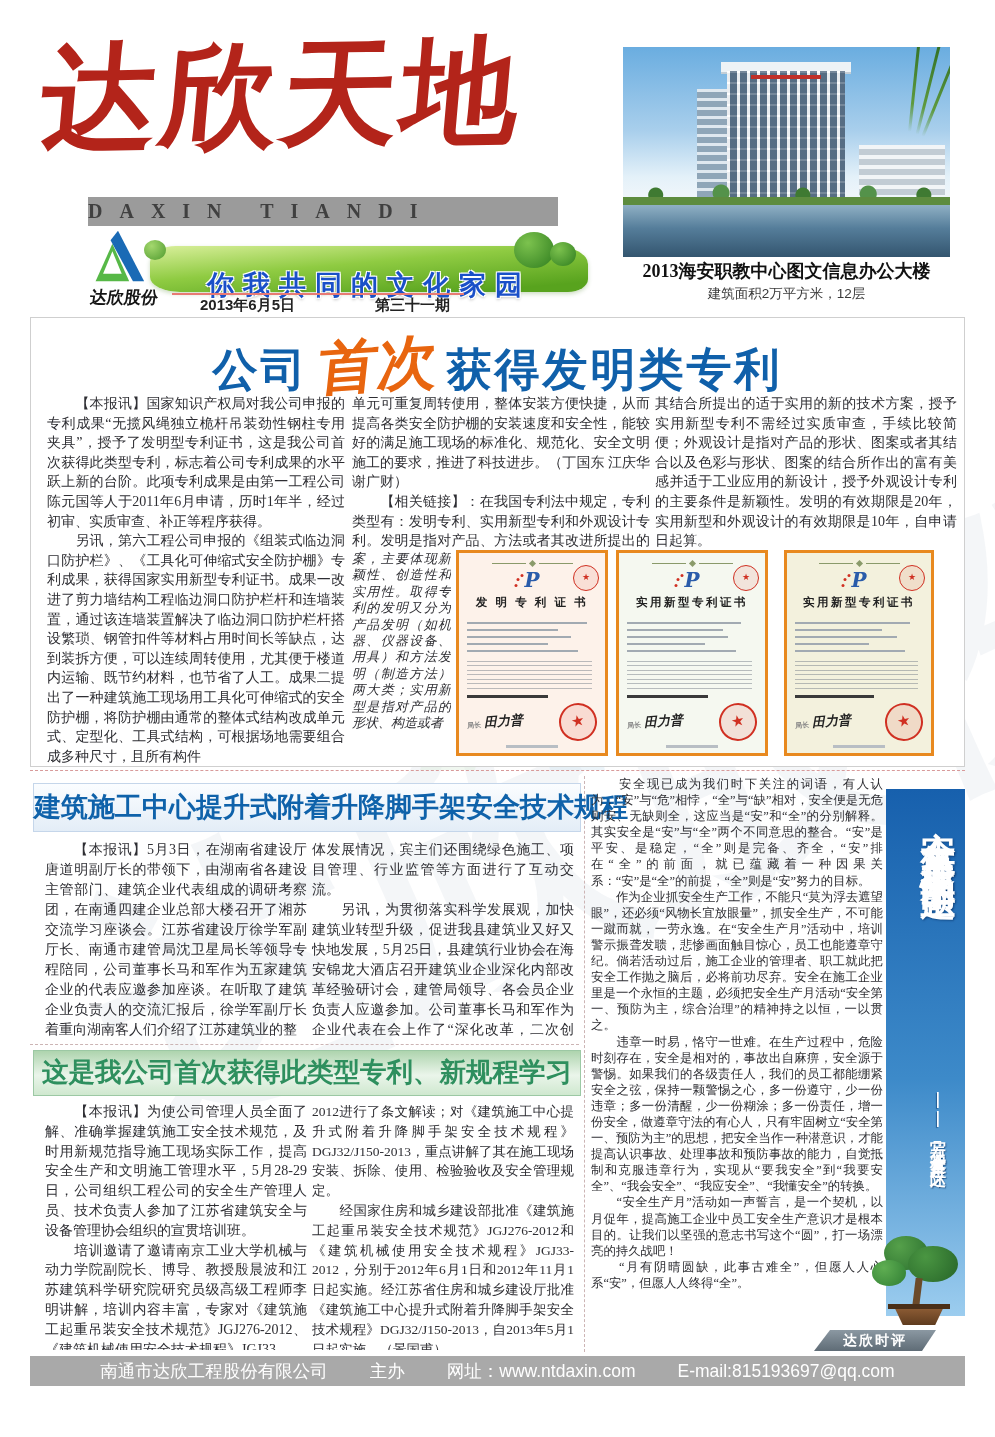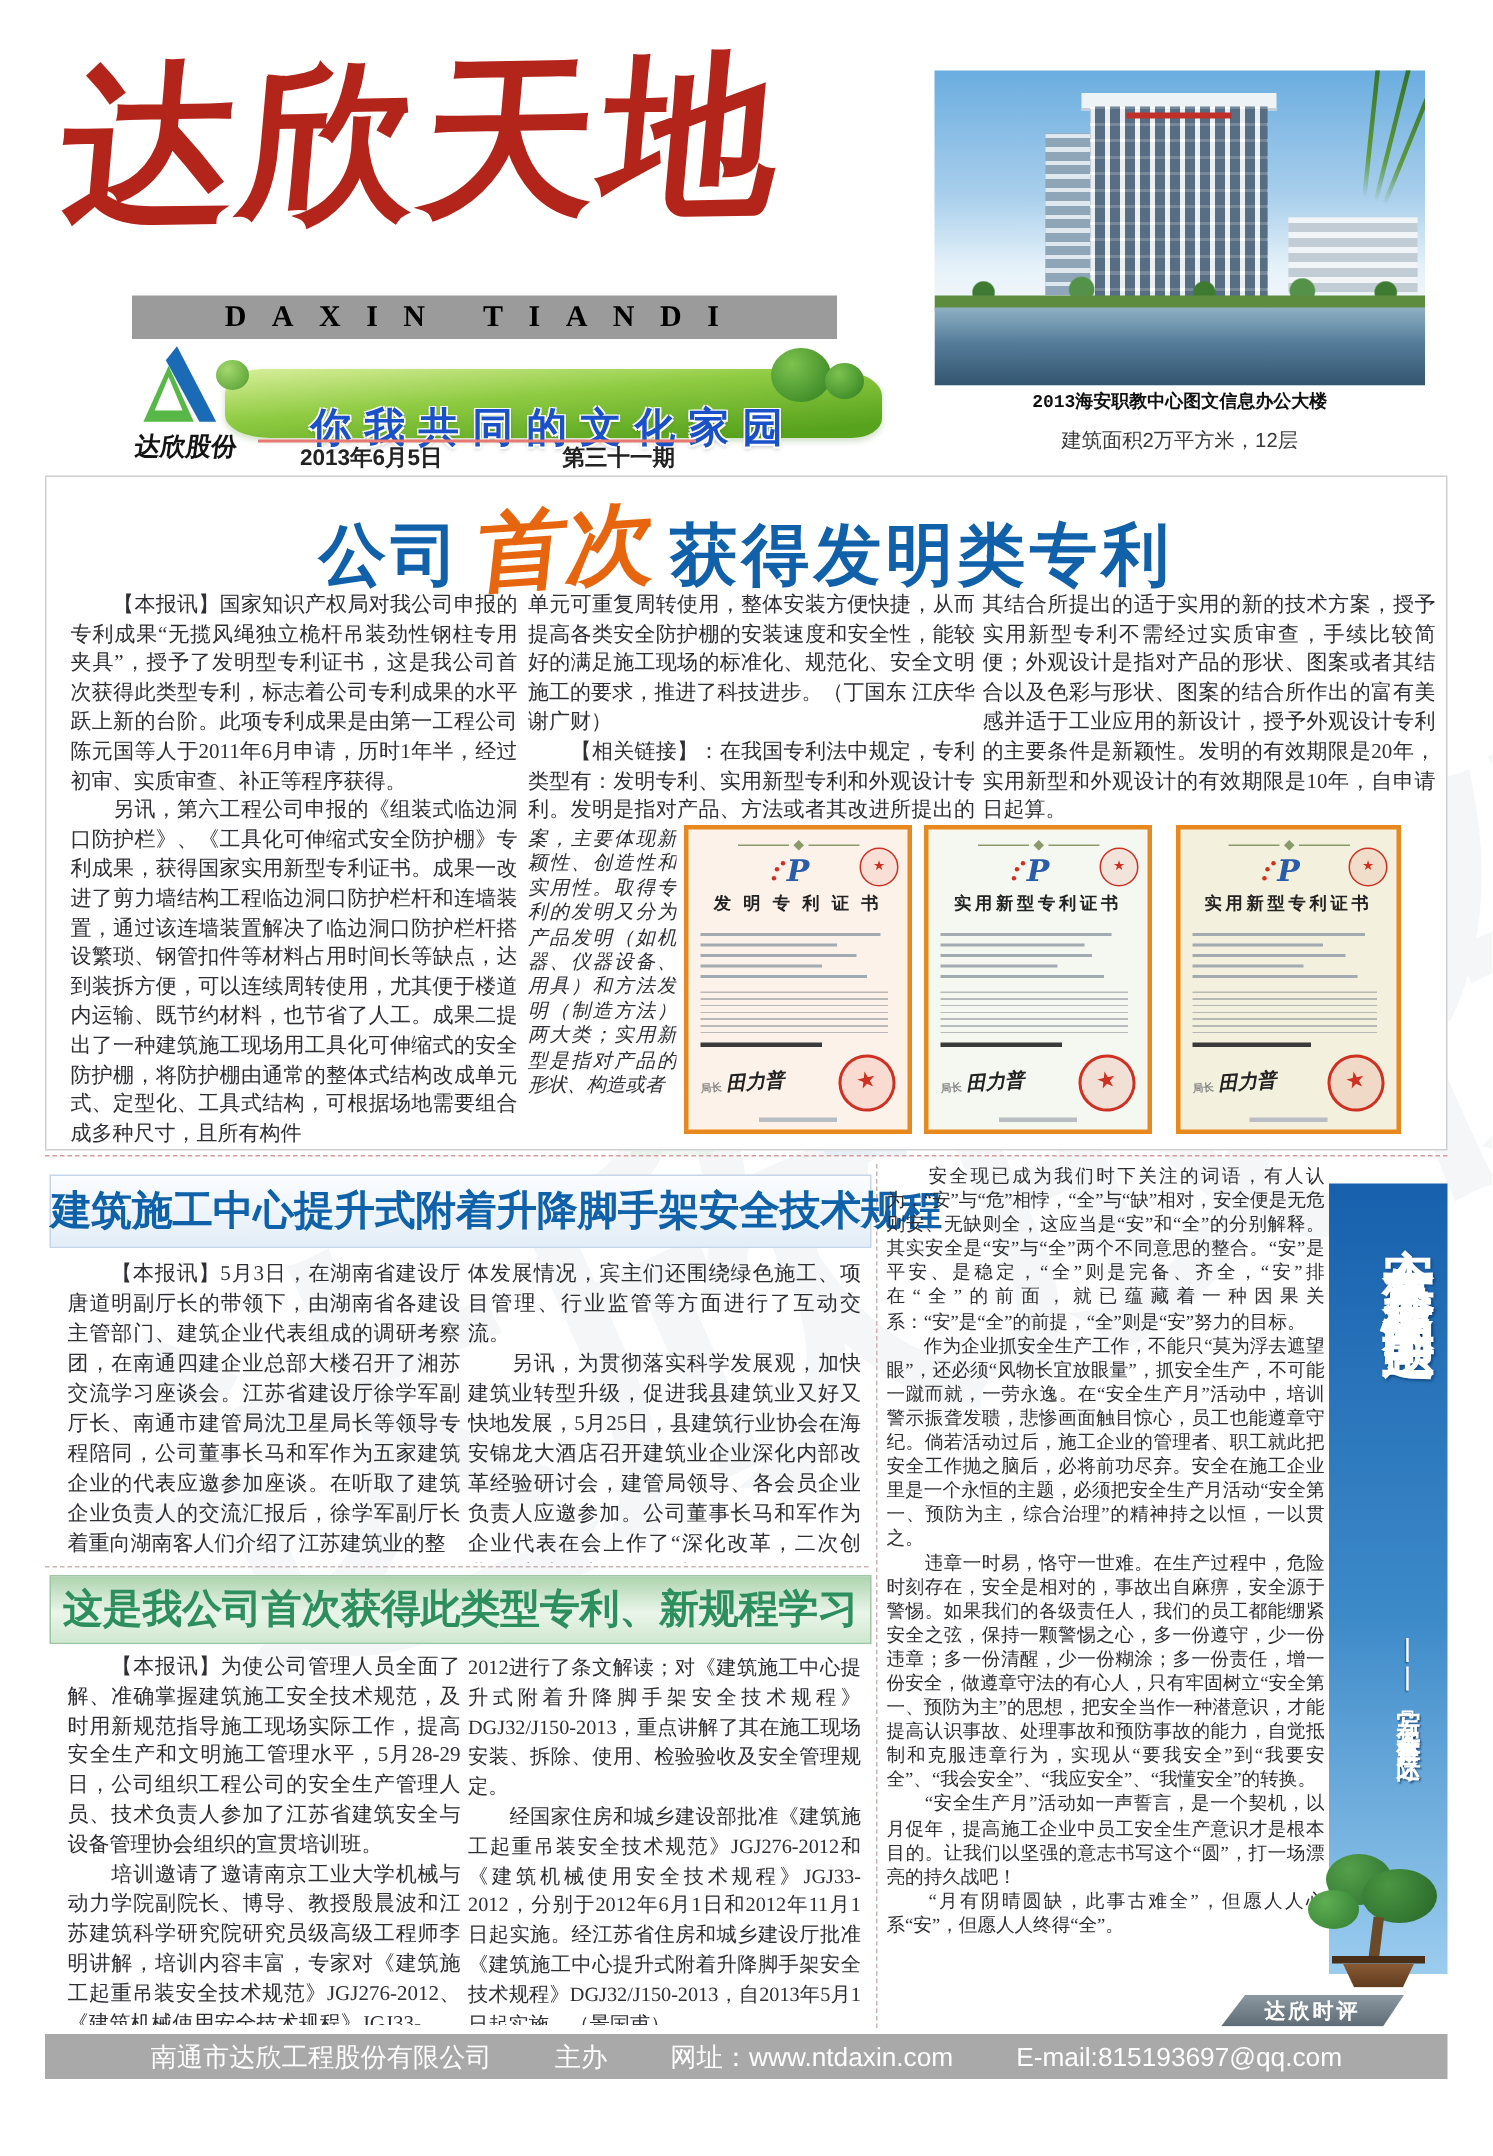--- a/index.html
+++ b/index.html
@@ -10,21 +10,21 @@
   
   .watermark{left:60px;top:620px;font-size:280px;font-weight:bold;color:rgba(150,170,190,0.10);
              transform:rotate(-24deg);white-space:nowrap;z-index:0;pointer-events:none;}
   .logo-watermark{left:400px;top:470px;z-index:0;opacity:.45;pointer-events:none;}
 
   
   .masthead-title{left:42px;top:30px;width:530px;font-size:116px;line-height:1.1;font-weight:bold;
       color:#b3241a;letter-spacing:4px;transform:skewX(-6deg) rotate(-1deg);
       font-family:"DejaVu Serif","Liberation Serif",serif;white-space:nowrap;z-index:2;}
   .masthead-bar{left:88px;top:197px;width:470px;height:29px;background:#9b9b9b;z-index:2;}
-  .masthead-sub{width:100%;text-align:center;color:#000000;font-weight:bold;font-size:20px;
+  .masthead-sub{width:100%;color:#404040;font-weight:bold;font-size:20px;
       letter-spacing:17px;line-height:29px;font-family:"Liberation Serif",serif;}
   .masthead-note{left:160px;top:230px;width:360px;text-align:center;font-size:15px;font-weight:bold;
       color:#222;font-family:"Liberation Sans",sans-serif;z-index:2;}
   .logo-box{left:90px;top:226px;width:56px;height:60px;z-index:2;}
   .logo-label{left:74px;top:286px;width:100px;text-align:center;font-size:17px;font-weight:bold;
       color:#141414;transform:skewX(-8deg);z-index:2;}
   .green-banner{left:150px;top:246px;width:438px;height:46px;z-index:2;
       background:linear-gradient(175deg,#d9ef9b 0%,#8fcb42 42%,#58a31e 88%);
       border-radius:26px 34px 20px 30px / 16px 18px 13px 15px;
       box-shadow:0 2px 4px rgba(60,120,20,.25);}
@@ -59,22 +59,22 @@
                  radial-gradient(circle at 75% 55%,#54924a 0 8px,transparent 9px),
                  radial-gradient(circle at 92% 60%,#3f7a32 0 7px,transparent 8px);}
   .bank{position:absolute;left:0;top:150px;width:100%;height:10px;background:#5d8c3e;}
   .water{position:absolute;left:0;top:158px;width:100%;height:52px;
       background:linear-gradient(180deg,#8fb0c4 0%,#557d9a 45%,#33556f 100%);}
   .willow{position:absolute;width:3px;height:95px;border-radius:3px;
       background:linear-gradient(180deg,#2f6e24,#5f9a3f 70%,transparent);}
   .willow.w1{right:20px;top:-6px;transform:rotate(14deg);}
   .willow.w2{right:34px;top:-10px;transform:rotate(6deg);}
   .willow.w3{right:8px;top:-2px;transform:rotate(22deg);}
-  .photo-caption{left:623px;top:259px;width:327px;text-align:center;font-size:12px;font-weight:bold;
-      color:#111;font-family:Liberation Mono, monospace;z-index:2;}
+  .photo-caption{left:623px;top:259px;width:327px;text-align:center;font-size:18px;font-weight:bold;
+      color:#111;font-family:Liberation Serif, serif;z-index:2;}
   .photo-subcaption{left:623px;top:285px;width:327px;text-align:center;font-size:13.5px;color:#3a3a3a;
       font-family:"Liberation Sans",sans-serif;z-index:2;}
 
   
   .main-box{left:30px;top:317px;width:933px;height:448px;border:1px solid #cfcfcf;background:#fff;z-index:1;}
   .headline{left:30px;top:326px;width:935px;text-align:center;z-index:3;white-space:nowrap;
       font-family:"Liberation Sans",sans-serif;}
   .headline .h-blue{font-size:45px;font-weight:bold;color:#1060aa;letter-spacing:3px;}
   .headline .h-orange{display:inline-block;font-size:59px;font-weight:bold;color:#e8650f;margin:0 10px;
       transform:skewX(-10deg) rotate(-4deg);font-family:"DejaVu Serif",serif;}

